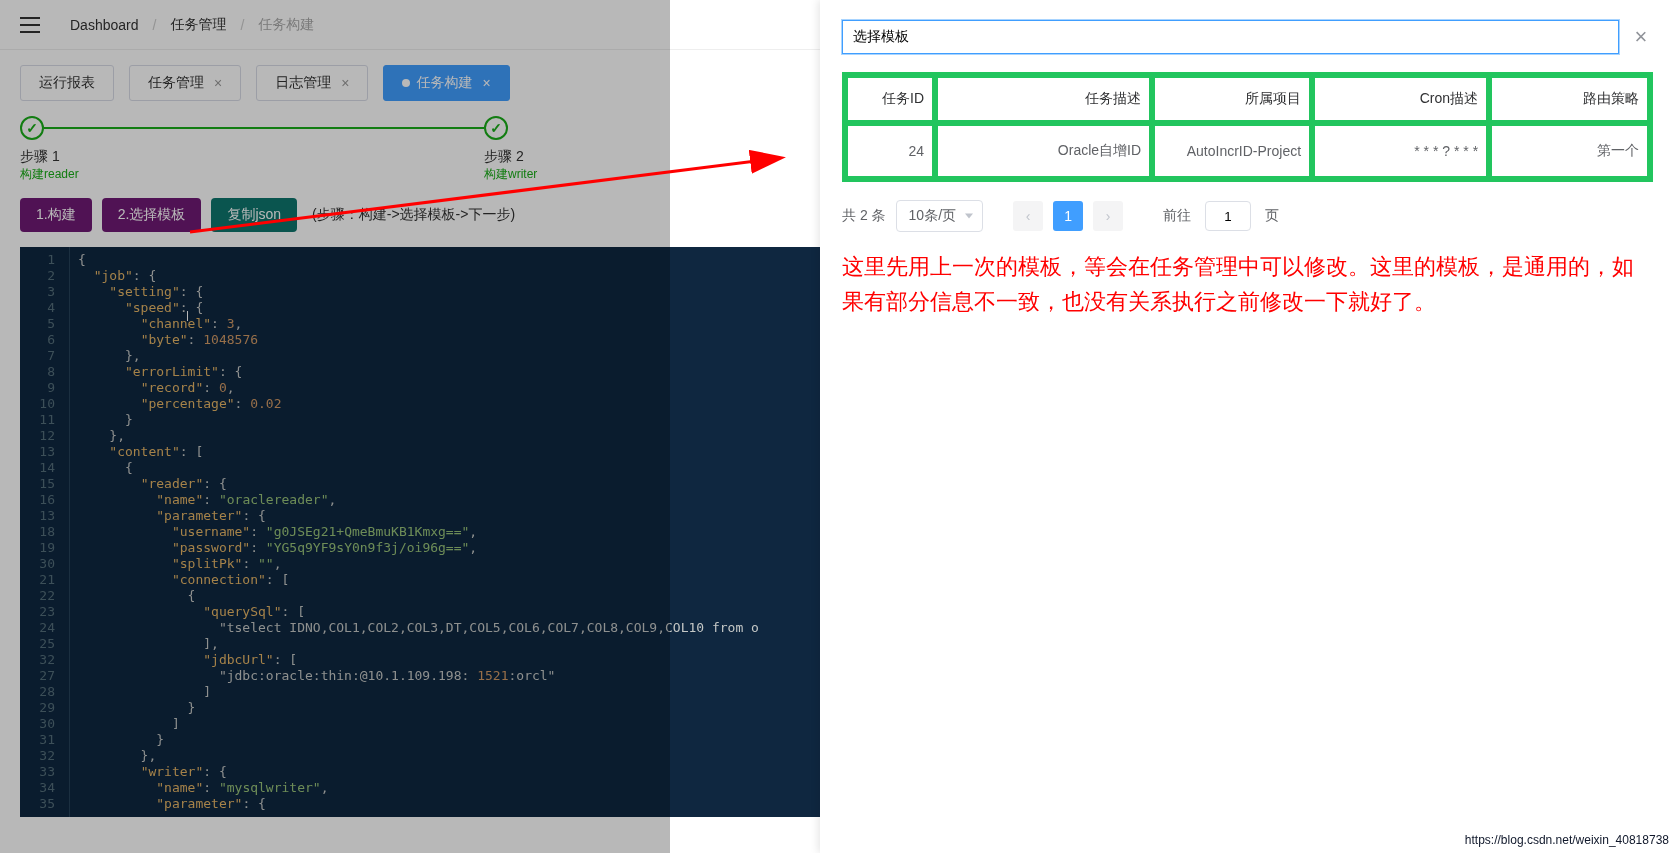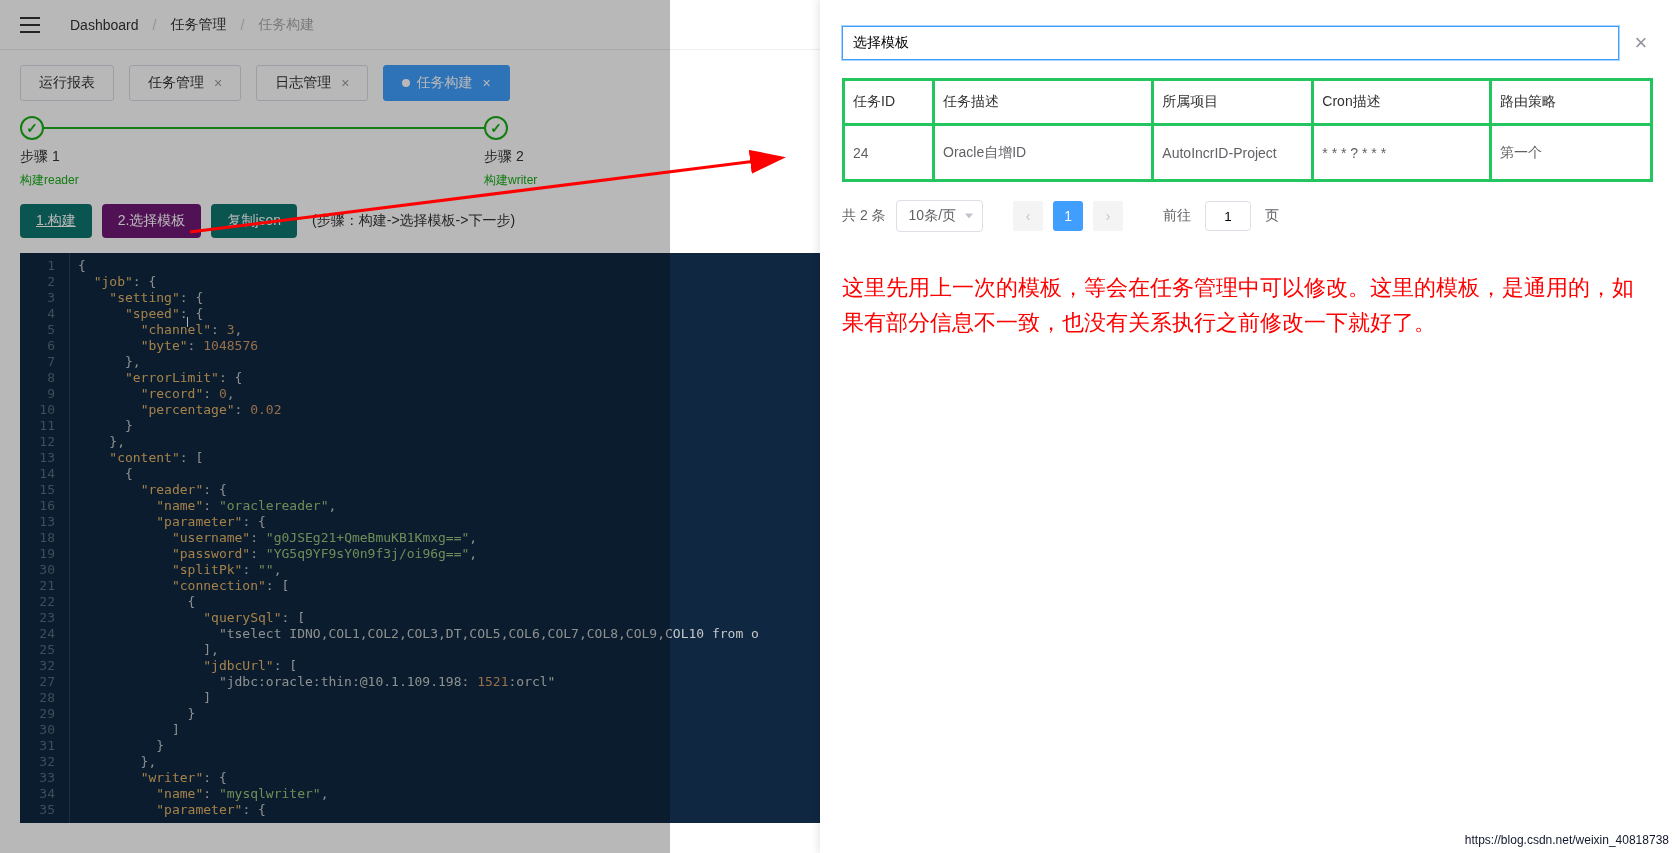--- a/index.html
+++ b/index.html
@@ -29,60 +29,60 @@
     
     
     .steps-section { padding: 0 20px 15px; }
     .steps-line-wrap { display: flex; align-items: center; margin-bottom: 8px; }
     .step-circle { width: 24px; height: 24px; border: 2px solid #1aad19; border-radius: 50%; display: flex; align-items: center; justify-content: center; color: #1aad19; font-size: 14px; }
     .step-checkmark::before { content: "✓"; font-weight: bold; }
     .step-line { height: 2px; background: #1aad19; flex: 0 0 440px; }
     .steps-labels { display: flex; }
     .step-label-group { display: flex; flex-direction: column; }
     .step-label-group.g1 { width: 464px; }
-    .step-title { color: #333; font-size: 14px; margin-bottom: 6px; }
+    .step-title { color: #333; font-size: 14px; margin-bottom: 0; }
     .step-sub { color: #1aad19; font-size: 12px; }
     
     
     .action-row { display: flex; align-items: center; gap: 10px; padding: 0 20px 15px; }
     .btn { padding: 8px 16px; border-radius: 4px; border: none; color: #fff; cursor: pointer; font-size: 14px; }
-    .btn-primary { background: #0f766e; text-decoration: underline; }
+    .btn-primary { background: #701a75; }
     .btn-primary2 { background: #701a75; }
     .btn-gray { background: #0f766e; }
     .hint-text { color: #333; margin-left: 5px; }
     
     
     .editor { margin: 0 20px; background: #0f2740; color: #c5c8c6; font-family: Consolas, Monaco, monospace; font-size: 13px; height: 570px; overflow: hidden; position: relative; }
     .editor-gutter { position: absolute; left: 0; top: 0; width: 50px; background: #0f2740; text-align: right; color: #546e7a; padding: 5px 14px 5px 0; line-height: 16px; border-right: 1px solid #264259; z-index: 1; }
     .editor-code { padding: 5px 0 5px 58px; line-height: 16px; white-space: pre; }
     .cursor-line-vert { position: absolute; left: 167px; top: 64px; width: 1px; height: 10px; background: #fff; }
     .tok-str { color: #98c379; }
     .tok-num { color: #d19a66; }
     .tok-prop { color: #e5b566; }
     
     
-    .drawer { position: absolute; top: 0; right: 0; width: 855px; height: 100%; background: #fff; z-index: 10; padding: 26px 22px; box-shadow: -2px 0 8px rgba(0,0,0,0.1); }
+    .drawer { position: absolute; top: 0; right: 0; width: 855px; height: 100%; background: #fff; z-index: 10; padding: 20px 22px; box-shadow: -2px 0 8px rgba(0,0,0,0.1); }
     .drawer-header { display: flex; align-items: center; gap: 10px; margin-bottom: 18px; }
     .drawer-input { flex: 1; height: 34px; border: 1px solid #409eff; outline: 1px solid #a8d4ff; padding: 0 10px; font-size: 14px; }
     .drawer-close { font-size: 22px; color: #909399; cursor: pointer; width: 24px; text-align: center; }
     
     .drawer-table { width: 100%; border-collapse: collapse; border: 1px solid #ebeef5; }
-    .drawer-table th, .drawer-table td { border: 3px solid #22c55e; padding: 12px 8px; text-align: left; color: #606266; font-weight: normal; margin-left: 32px; }
+    .drawer-table th, .drawer-table td { border: 6px solid #22c55e; padding: 12px 8px; text-align: right; color: #606266; font-weight: normal; margin-left: 32px; }
     .drawer-table th { color: #303133; background: #fff; font-weight: 500; }
     .drawer-table td { height: 56px; }
     
     .pagination { display: flex; align-items: center; gap: 10px; margin-top: 18px; color: #606266; }
     .page-select { border: 1px solid #dcdfe6; padding: 6px 26px 6px 12px; border-radius: 4px; position: relative; cursor: pointer; display: flex; align-items: center; }
     .page-select::after { content: ""; position: absolute; right: 9px; top: 50%; width: 0; height: 0; border-left: 4px solid transparent; border-right: 4px solid transparent; border-top: 5px solid #c0c4cc; transform: translateY(-50%); }
     .page-btn { width: 30px; height: 30px; display: flex; align-items: center; justify-content: center; background: #f4f4f5; color: #c0c4cc; border-radius: 3px; cursor: pointer; }
     .page-btn.active { background: #409eff; color: #fff; }
     .page-input { width: 46px; height: 30px; border: 1px solid #dcdfe6; text-align: center; border-radius: 4px; margin: 0 4px; }
     
     
-    .annotation-text { color: #ff0000; font-size: 22px; line-height: 1.6; margin-top: 38px; }
+    .annotation-text { color: #ff0000; font-size: 22px; line-height: 1.6; margin-top: 17px; }
     .annotation-arrow { position: absolute; z-index: 20; pointer-events: none; }
     .watermark { position: absolute; right: 6px; bottom: 6px; color: #0f172a; font-size: 12px; z-index: 2; text-align: center; }
   </style>
 </head>
 <body>
 
 <div class="main-page">
 
   <div class="header">
     <div class="hamburger">

